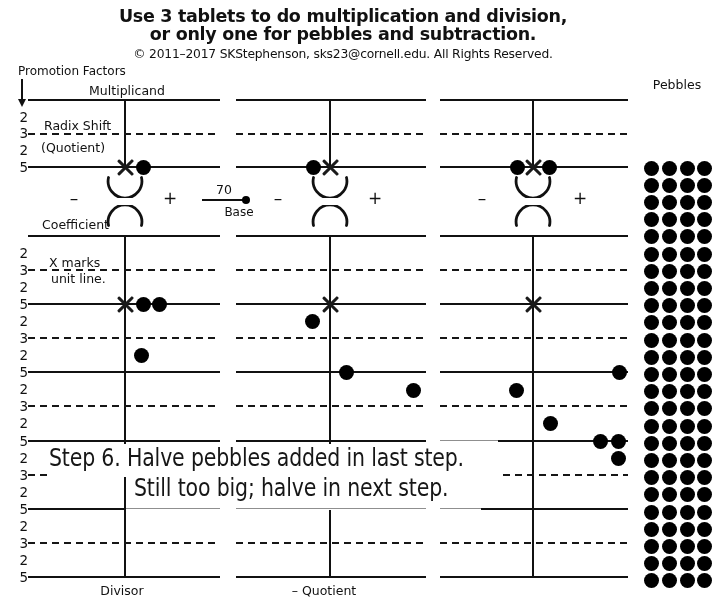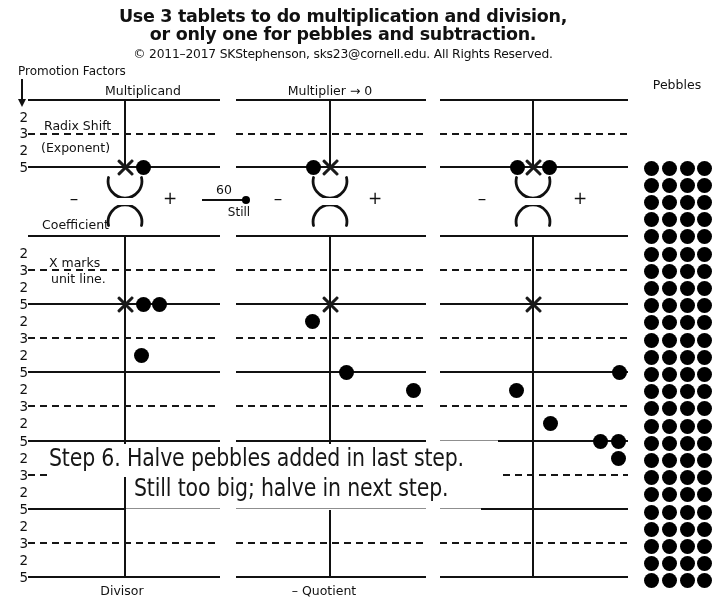--- a/index.html
+++ b/index.html
@@ -42,39 +42,39 @@
     <div class="title-line">Use 3 tablets to do multiplication and division,</div>
     <div class="title-line">or only one for pebbles and subtraction.</div>
     <div class="copyright">© 2011–2017 SKStephenson, sks23@cornell.edu. All Rights Reserved.</div>
   </div>
 
   <div class="lab tiny" style="left:18px;top:64px;">Promotion Factors</div>
   <div class="arrow-line" style="left:21px;top:79px;height:21px;"></div>
   <div class="arrow-head" style="left:17.7px;top:99px;"></div>
 
   <div class="lab small" style="left:44px;top:118px;">Radix Shift</div>
-  <div class="lab small" style="left:41px;top:140px;">(Exponent)</div>
+  <div class="lab small" style="left:41px;top:140px;">(Quotient)</div>
   <div class="lab small" style="left:42px;top:217px;">Coefficient</div>
   <div class="lab small" style="left:49px;top:255px;">X marks</div>
   <div class="lab small" style="left:51px;top:271px;">unit line.</div>
 
   <div class="lab small ctr" style="left:632px;top:77px;width:90px;">Pebbles</div>
 
-  <div class="lab small ctr" style="left:212px;top:182px;width:24px;">60</div>
+  <div class="lab small ctr" style="left:212px;top:182px;width:24px;">70</div>
   <div class="base-line" style="left:202px;top:199px;width:42px;"></div>
   <div class="base-dot" style="left:242px;top:196px;"></div>
-  <div class="lab tiny ctr" style="left:219px;top:205px;width:40px;">Still</div>
+  <div class="lab tiny ctr" style="left:219px;top:205px;width:40px;">Base</div>
 
   <div class="step" style="left:49px;top:443px;">Step 6. Halve pebbles added in last step.</div>
   <div class="step" style="left:134px;top:473px;">Still too big; halve in next step.</div>
 
 <div class="vl" style="left: 123.7px; top: 100px; height: 67px;"></div>
     <div class="vl" style="left: 123.7px; top: 236px; height: 208px;"></div>
     <div class="vl" style="left: 123.7px; top: 477px; height: 100px;"></div>
-    <div class="collabel" style="left: 48px; top: 83px;">Multiplicand</div>
+    <div class="collabel" style="left: 32px; top: 83px;">Multiplicand</div>
     <div class="collabel" style="left: 27px; top: 583px;">Divisor</div>
     <div class="sign" style="left: 61px; top: 188px;">–</div>
     <div class="sign" style="left: 157px; top: 188px;">+</div>
     <svg width="40" height="25" viewBox="0 0 40 25" style="position: absolute; left: 105px; top: 173px; z-index: 5;">
       <path d="M3.5,4.5 A16.9,16.9 0 1 0 36.5,4.5" fill="none" stroke="#111111" stroke-width="2.8" stroke-linecap="round"></path>
     </svg>
     <svg width="40" height="25" viewBox="0 0 40 25" style="position: absolute; left: 105px; top: 205px; z-index: 5;">
       <path d="M3.5,20.5 A16.9,16.9 0 1 1 36.5,20.5" fill="none" stroke="#111111" stroke-width="2.8" stroke-linecap="round"></path>
     </svg>
     <div class="hl-solid" style="left: 28px; top: 98.7px; width: 192px;"></div>
@@ -85,21 +85,20 @@
     <div class="hl-solid" style="left: 28px; top: 370.7px; width: 192px;"></div>
     <div class="hl-solid" style="left: 28px; top: 575.7px; width: 192px;"></div>
     <div class="hl-dashed" style="left: 28px; top: 269px; width: 192px;"></div>
     <div class="hl-dashed" style="left: 28px; top: 337px; width: 192px;"></div>
     <div class="hl-dashed" style="left: 28px; top: 405px; width: 192px;"></div>
     <div class="hl-dashed" style="left: 28px; top: 542px; width: 192px;"></div>
     <div class="hl-solid" style="left: 28px; top: 439.7px; width: 192px;"></div>
     <div class="vl" style="left: 328.7px; top: 100px; height: 67px;"></div>
     <div class="vl" style="left: 328.7px; top: 236px; height: 208px;"></div>
     <div class="vl" style="left: 328.7px; top: 510px; height: 67px;"></div>
-    <div class="collabel" style="left: 235px; top: 83px;">Multiplier → 0</div>
     <div class="collabel" style="left: 229px; top: 583px;">– Quotient</div>
     <div class="sign" style="left: 265px; top: 188px;">–</div>
     <div class="sign" style="left: 362px; top: 188px;">+</div>
     <svg width="40" height="25" viewBox="0 0 40 25" style="position: absolute; left: 310px; top: 173px; z-index: 5;">
       <path d="M3.5,4.5 A16.9,16.9 0 1 0 36.5,4.5" fill="none" stroke="#111111" stroke-width="2.8" stroke-linecap="round"></path>
     </svg>
     <svg width="40" height="25" viewBox="0 0 40 25" style="position: absolute; left: 310px; top: 205px; z-index: 5;">
       <path d="M3.5,20.5 A16.9,16.9 0 1 1 36.5,20.5" fill="none" stroke="#111111" stroke-width="2.8" stroke-linecap="round"></path>
     </svg>
     <div class="hl-solid" style="left: 236px; top: 98.7px; width: 190px;"></div>

